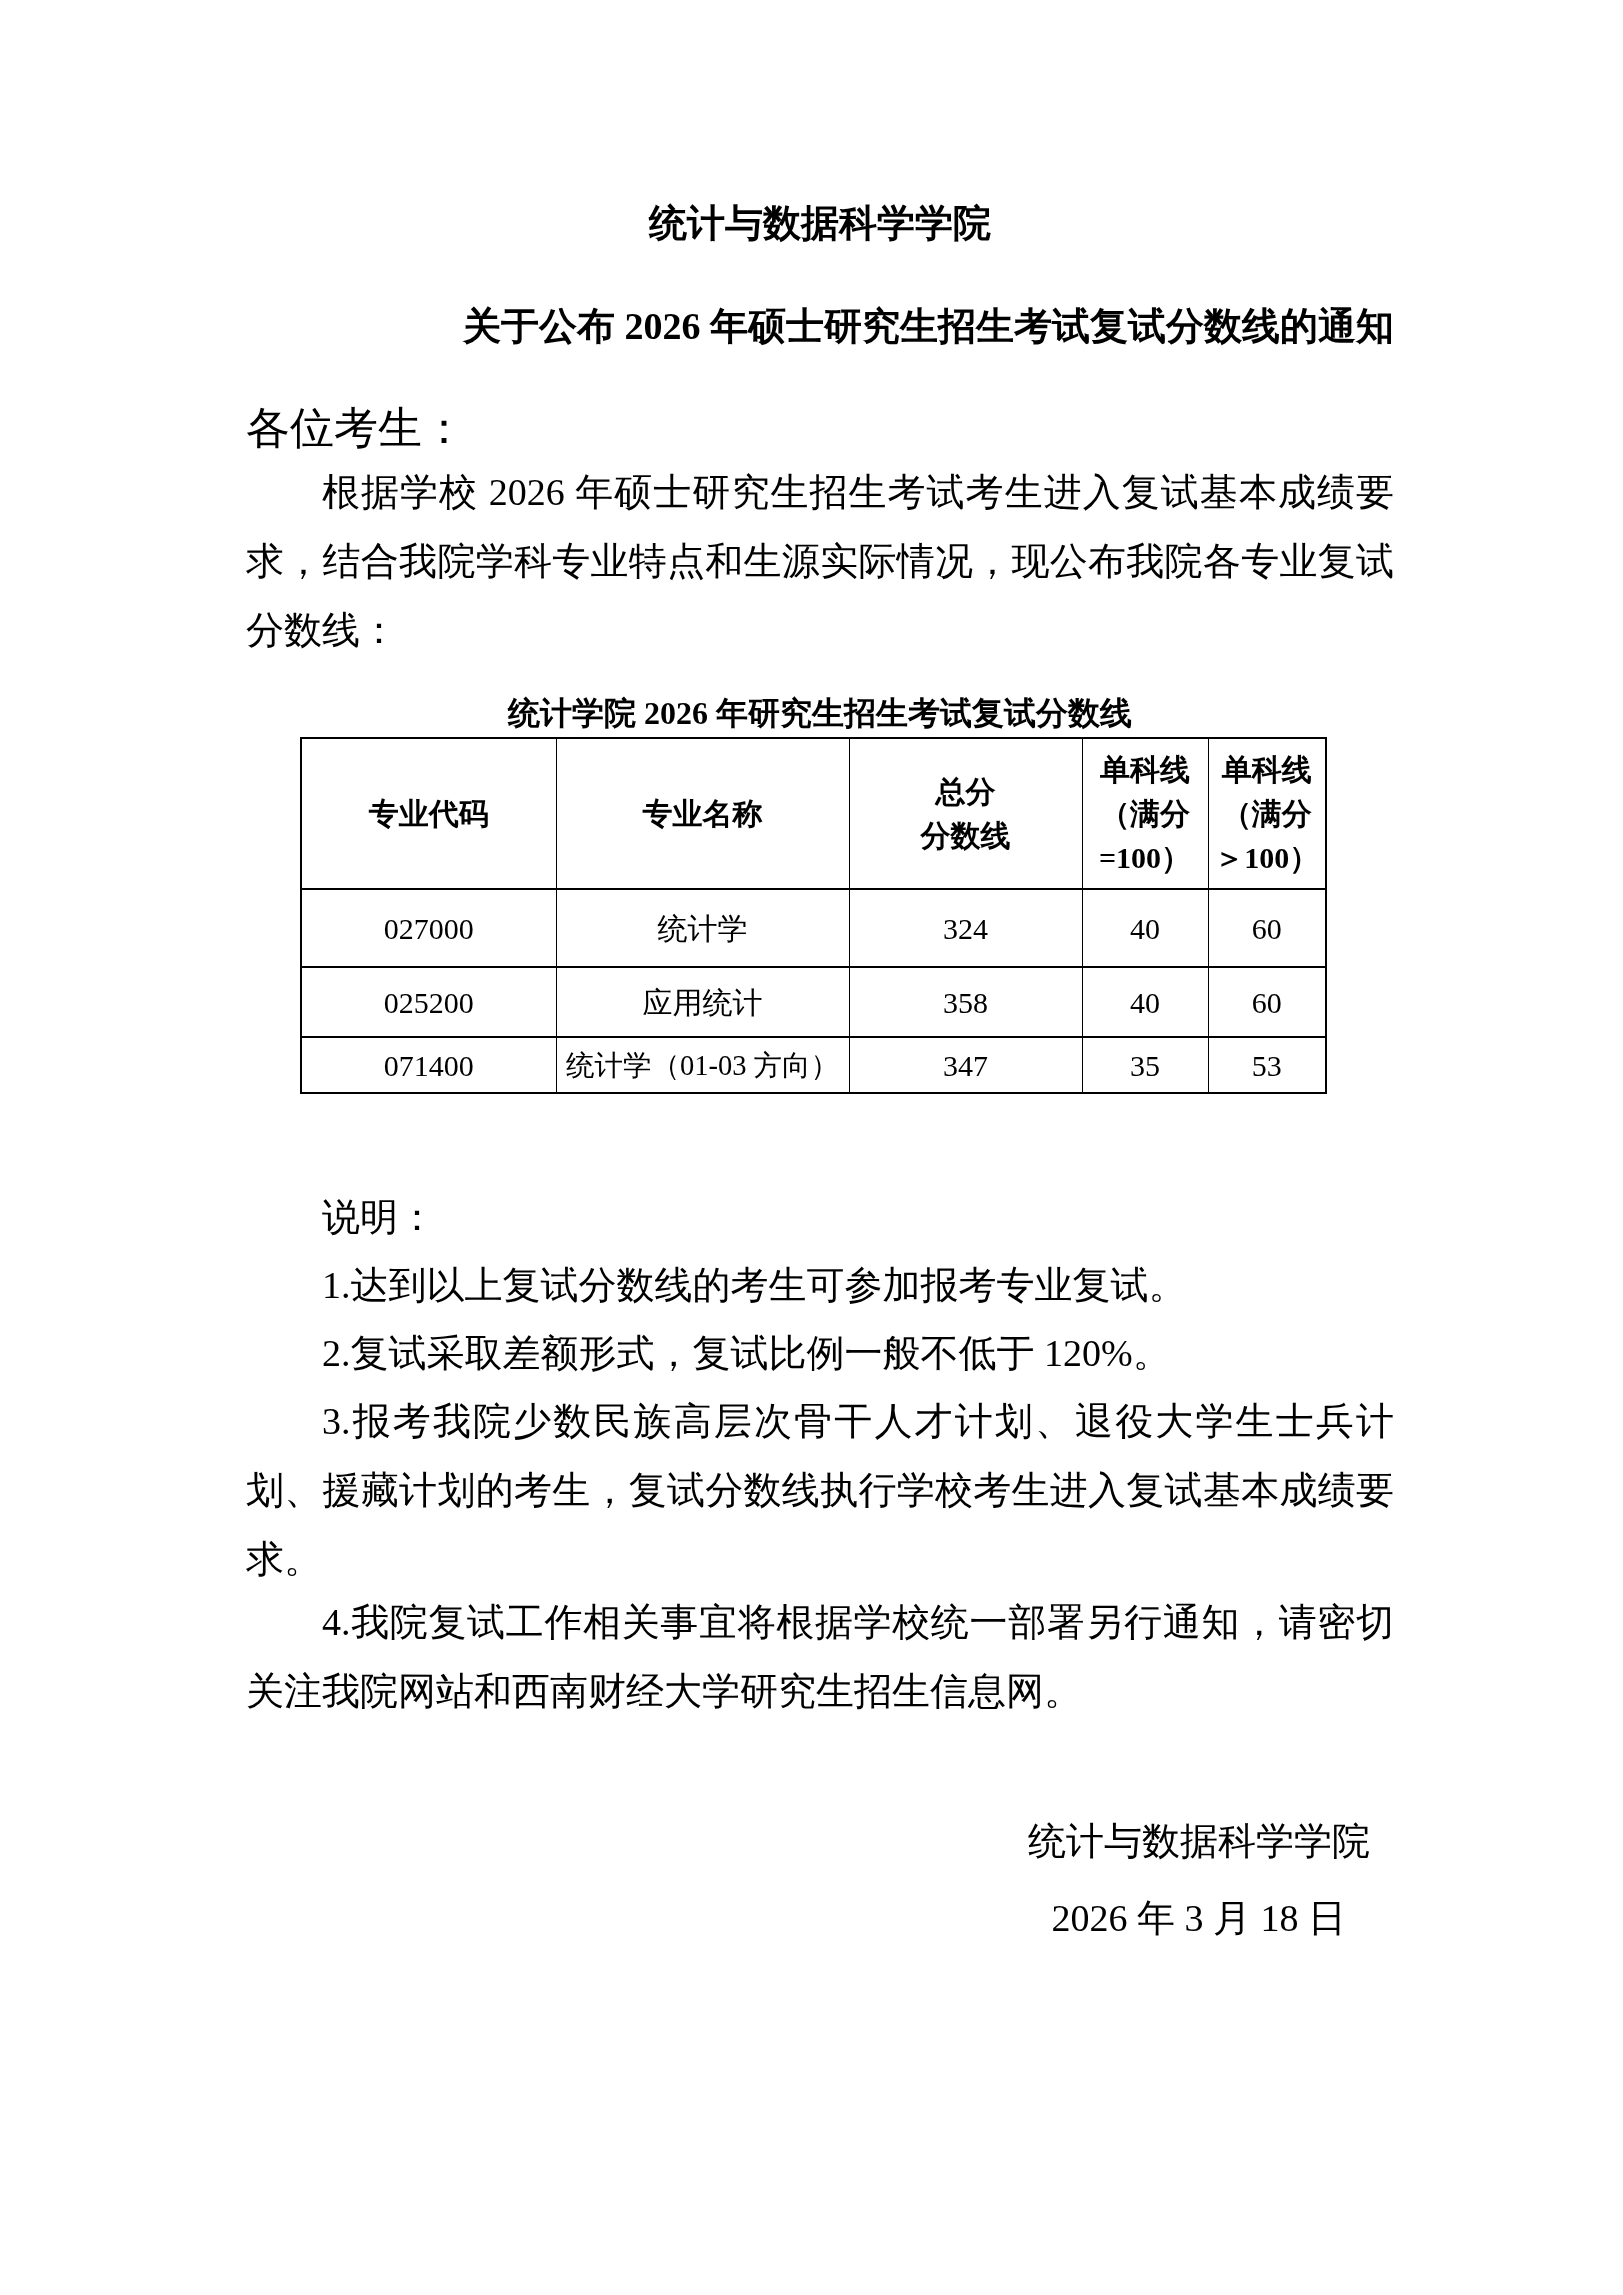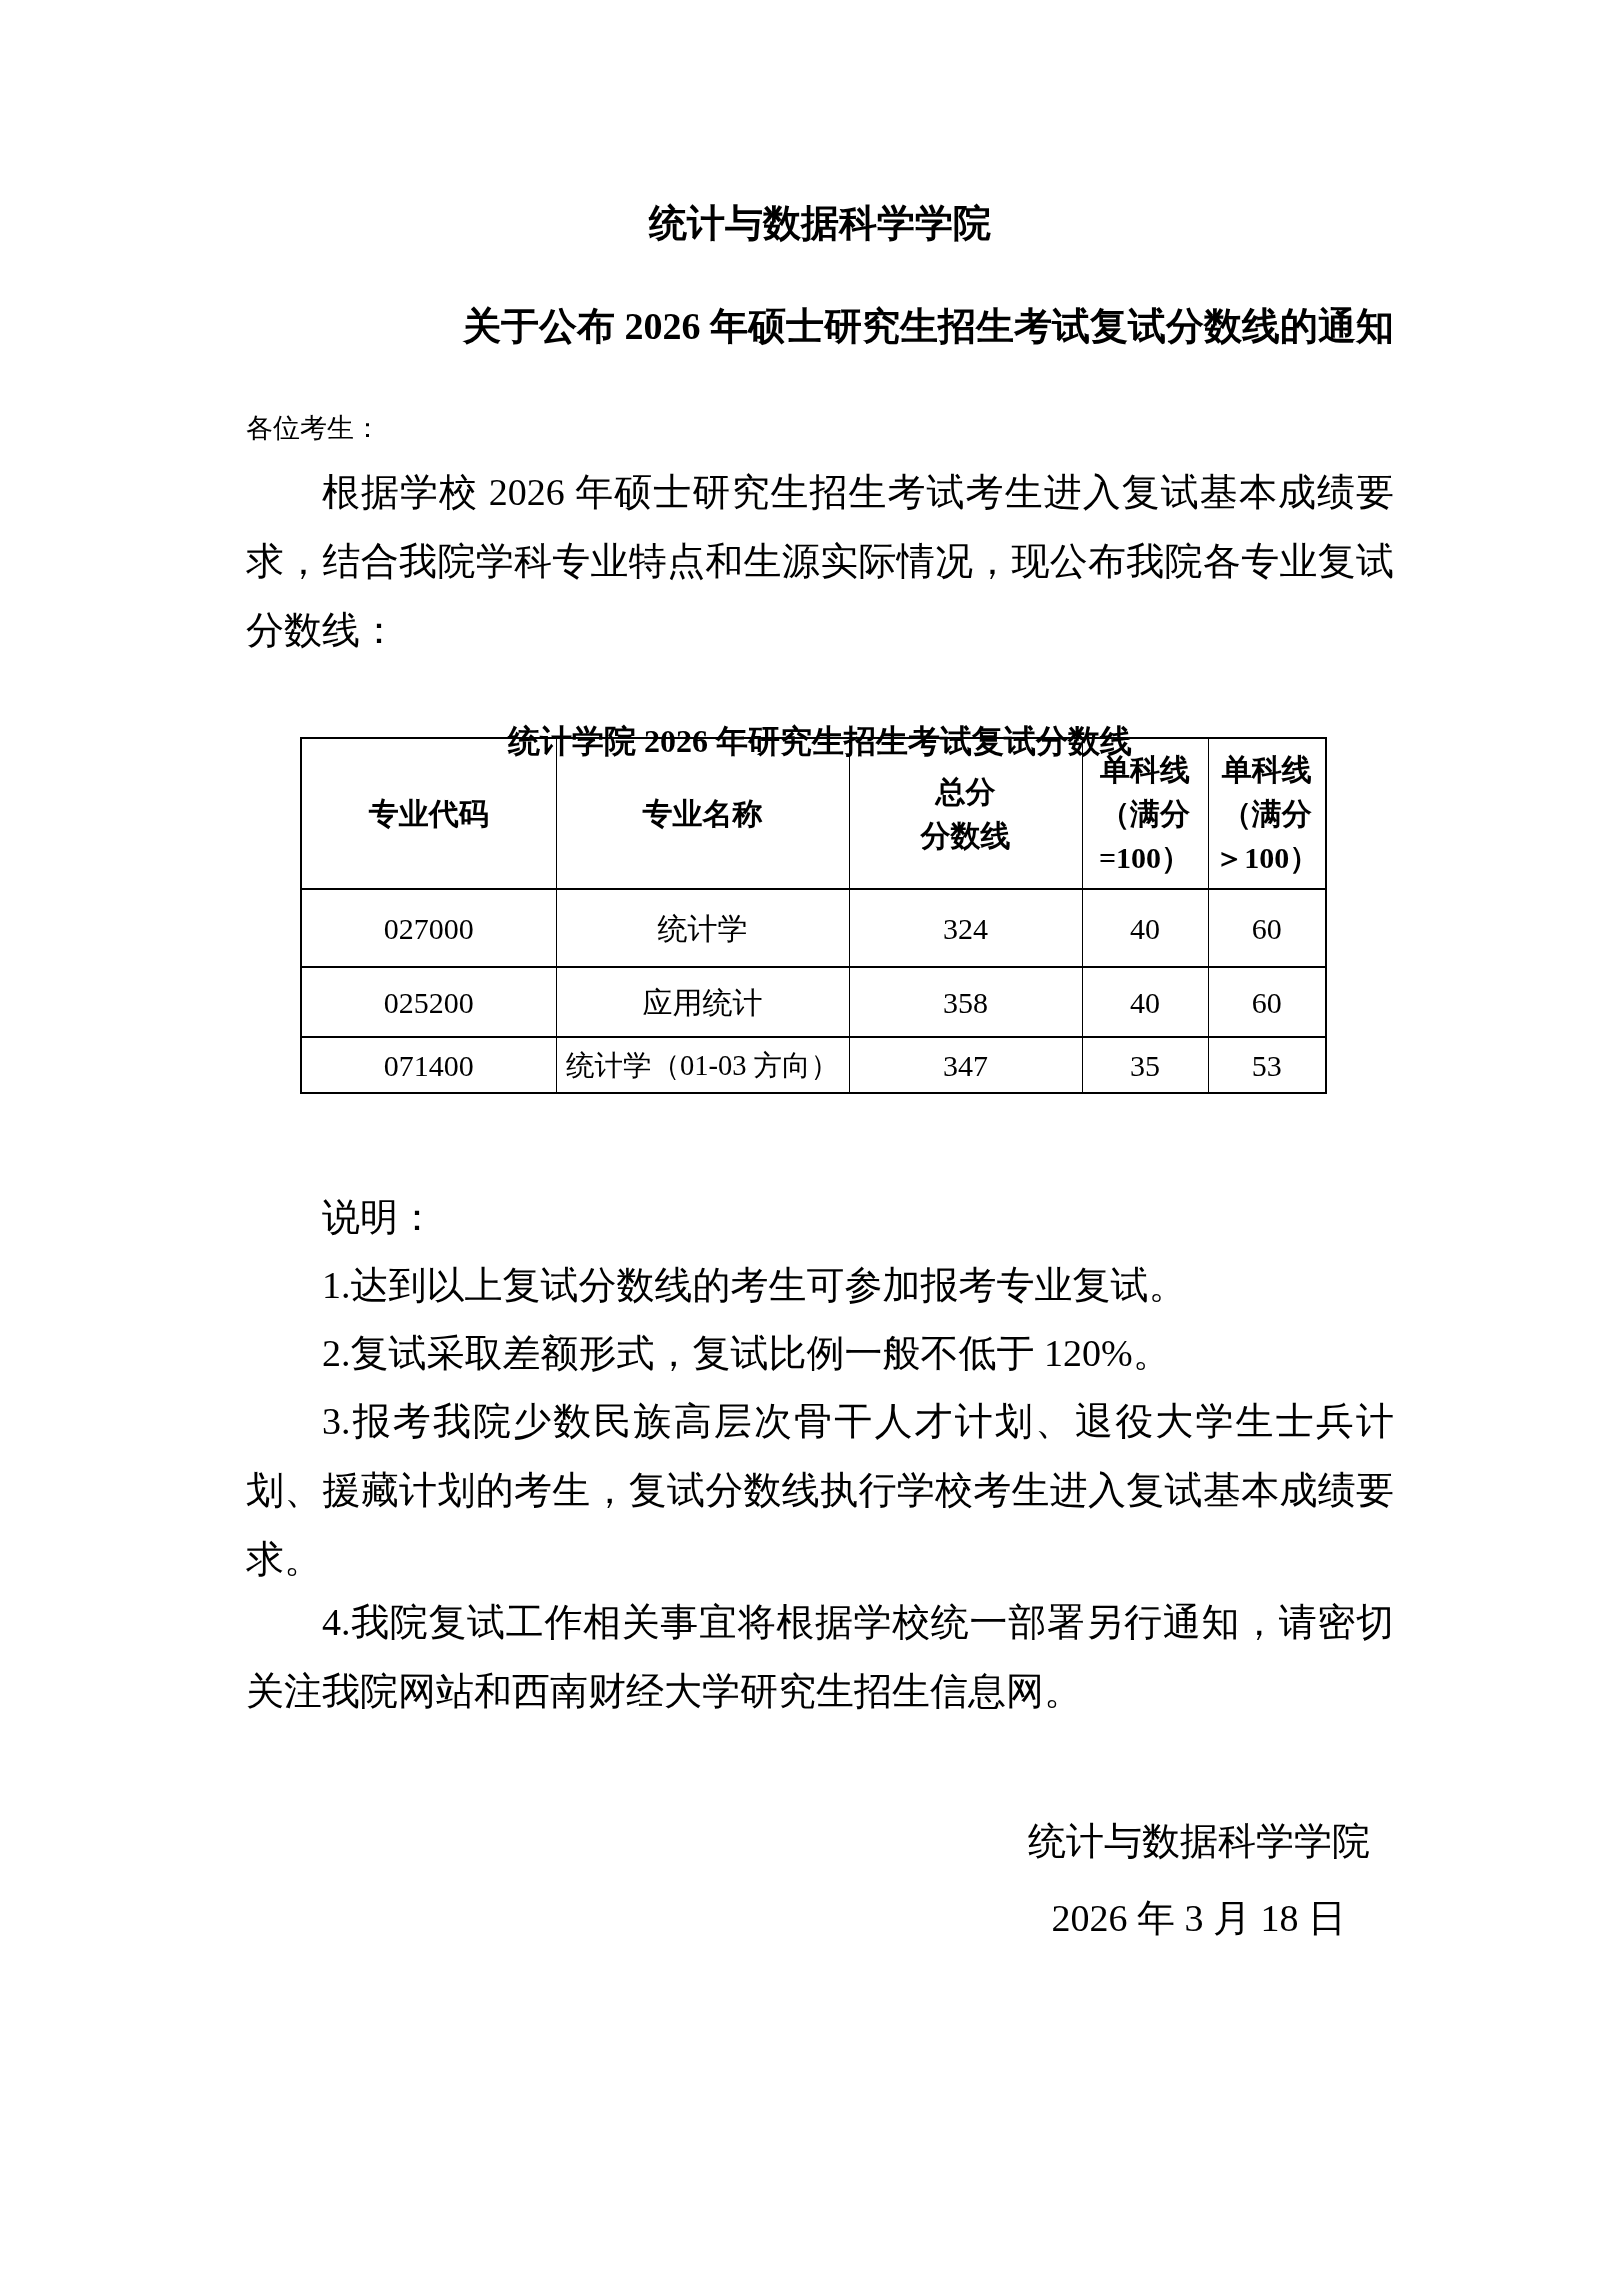--- a/index.html
+++ b/index.html
@@ -32,32 +32,32 @@
   }
   .doc-subtitle {
     top: 292px;
     text-align: right;
     font-size: 38px;
     font-weight: bold;
     line-height: 69px;
   }
   .salutation {
     top: 394px;
-    font-size: 27px;
+    font-size: 44px;
     line-height: 69px;
   }
   .para {
     font-size: 38px;
     line-height: 69px;
     text-align: justify;
     text-indent: 76px;
   }
   .intro   { top: 458px; }
   .table-caption {
-    top: 707px;
+    top: 679px;
     text-align: center;
     font-size: 32px;
     font-weight: bold;
     line-height: 69px;
   }
   table.score-table {
     position: absolute;
     left: 300px;
     top: 737px;
     width: 1026px;

